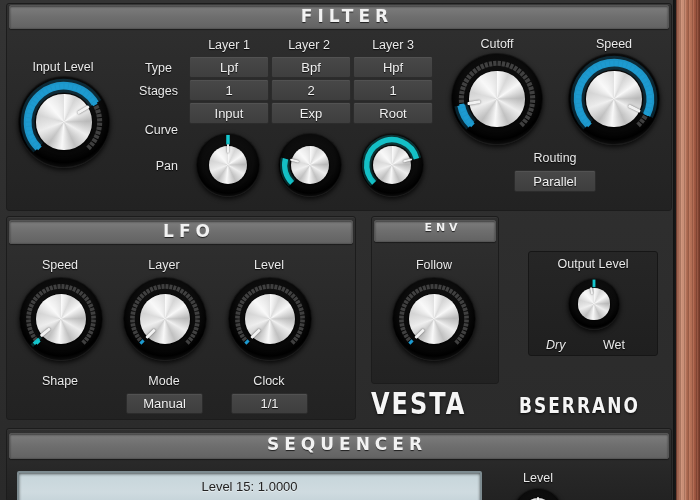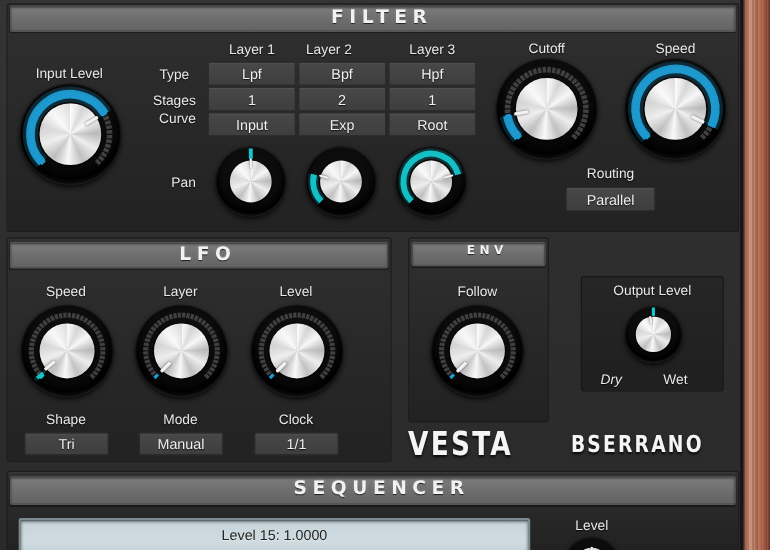--- a/index.html
+++ b/index.html
@@ -199,26 +199,26 @@
         <line x1="72.07151687777173" y1="66.42572906145736" x2="76.05466528965353" y2="69.54632655695778" stroke="#4a4a4a" stroke-width="3.22" stroke-linecap="butt" opacity="0.85"></line>
         <line x1="69.41937659289846" y1="69.41937659289846" x2="72.99733690570238" y2="72.99733690570238" stroke="#4a4a4a" stroke-width="3.22" stroke-linecap="butt" opacity="0.85"></line>
         <path d="M 20.303739571680854 71.69626042831914 A 36.34 36.34 0 1 1 77.27936526132332 27.50143495163151" fill="none" stroke="#1d9bd1" stroke-width="13.799999999999999" stroke-linecap="butt" opacity="0.22"></path>
         <path d="M 20.303739571680854 71.69626042831914 A 36.34 36.34 0 1 1 77.27936526132332 27.50143495163151" fill="none" stroke="#1d9bd1" stroke-width="7.82" stroke-linecap="butt" opacity="0.95"></path>
       </svg>
       <div class="cap" style="left: 18.4px; top: 18.4px; width: 55.2px; height: 55.2px;"></div>
       <div class="ptr" style="width: 3.22px; height: 12.88px; left: 44.39px; top: 16.468px; transform-origin: 50% 29.532px; transform: rotate(59.4deg);"></div>
     </div>
 
   <div class="lbl c" style="left:229px; top:38px;">Layer 1</div>
-  <div class="lbl c" style="left:299px; top:38px;">Layer 2</div>
+  <div class="lbl c" style="left:309px; top:38px;">Layer 2</div>
   <div class="lbl c" style="left:393px; top:38px;">Layer 3</div>
 
   <div class="lbl r" style="left:172px; top:61px;">Type</div>
   <div class="lbl r" style="left:178px; top:84px;">Stages</div>
-  <div class="lbl r" style="left:178px; top:101px;">Curve</div>
+  <div class="lbl r" style="left:178px; top:123px;">Curve</div>
 
   <div class="cell" style="left:189px; top:56px; width:80px; height:22px;">Lpf</div>
   <div class="cell" style="left:271px; top:56px; width:80px; height:22px;">Bpf</div>
   <div class="cell" style="left:353px; top:56px; width:80px; height:22px;">Hpf</div>
 
   <div class="cell" style="left:189px; top:79px; width:80px; height:22px;">1</div>
   <div class="cell" style="left:271px; top:79px; width:80px; height:22px;">2</div>
   <div class="cell" style="left:353px; top:79px; width:80px; height:22px;">1</div>
 
   <div class="cell" style="left:189px; top:102px; width:80px; height:22px;">Input</div>
@@ -506,21 +506,20 @@
         <line x1="69.5758513428008" y1="54.41088323689138" x2="73.78882863128425" y2="56.306990398083116" stroke="#4a4a4a" stroke-width="2.9400000000000004" stroke-linecap="butt" opacity="0.85"></line>
         <line x1="67.87882567439578" y1="57.644295500732326" x2="71.83253515242846" y2="60.034396202233104" stroke="#4a4a4a" stroke-width="2.9400000000000004" stroke-linecap="butt" opacity="0.85"></line>
         <line x1="65.80442845361767" y1="60.64957870828715" x2="69.44121613403148" y2="63.49881989983102" stroke="#4a4a4a" stroke-width="2.9400000000000004" stroke-linecap="butt" opacity="0.85"></line>
         <line x1="63.3829090630812" y1="63.38290906308119" x2="66.64974239216305" y2="66.64974239216305" stroke="#4a4a4a" stroke-width="2.9400000000000004" stroke-linecap="butt" opacity="0.85"></line>
       </svg>
       <div class="cap" style="left: 16.8px; top: 16.8px; width: 50.4px; height: 50.4px;"></div>
       <div class="ptr" style="width: 2.94px; height: 11.76px; left: 40.53px; top: 15.036px; transform-origin: 50% 26.964px; transform: rotate(-135deg);"></div>
     </div>
 
   <div class="lbl c" style="left:60px; top:374px;">Shape</div>
-  <div class="cell" style="left:22px; top:393px; width:77px; height:21px;">Tri</div>
 
   <div class="lbl c" style="left:164px; top:374px;">Mode</div>
   <div class="cell" style="left:126px; top:393px; width:77px; height:21px;">Manual</div>
 
   <div class="lbl c" style="left:269px; top:374px;">Clock</div>
   <div class="cell" style="left:231px; top:393px; width:77px; height:21px;">1/1</div>
 
   <div class="panel" style="left:371px; top:216px; width:128px; height:168px;"></div>
   <div class="hdr" style="left:374px; top:220px; width:122px; height:22px;">
     <span style="font-size:11px; letter-spacing:4px;">ENV</span>

